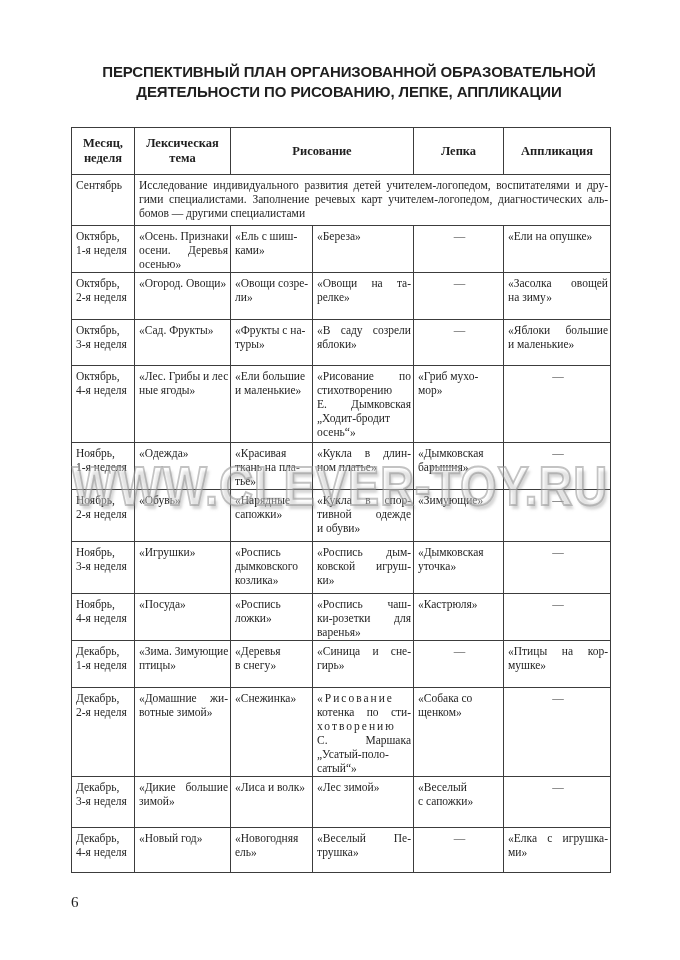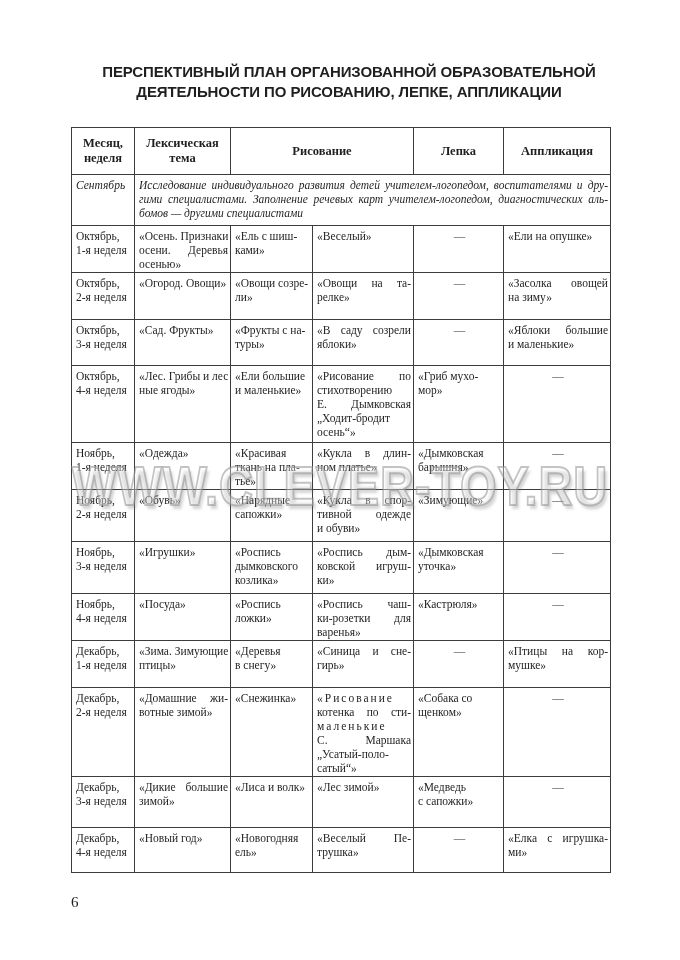--- a/index.html
+++ b/index.html
@@ -99,21 +99,21 @@
         <th>Месяц,
 неделя</th>
         <th>Лексическая
 тема</th>
         <th colspan="2">Рисование</th>
         <th>Лепка</th>
         <th>Аппликация</th>
       </tr>
     </thead>
     <tbody id="plan-tbody">
-        <tr style="height: 51px; font-style: italic;">
+        <tr style="height: 51px;">
           <td>
             <div>Сентябрь</div>
           </td>
           <td colspan="5">
             <div class="jline">Исследование индивидуального развития детей учителем-логопедом, воспитателями и дру-</div>
             <div class="jline">гими специалистами. Заполнение речевых карт учителем-логопедом, диагностических аль-</div>
             <div>бомов — другими специалистами</div>
           </td>
         </tr>
         <tr style="height: 47px;">
@@ -124,21 +124,21 @@
           <td>
             <div class="jline">«Осень. Признаки</div>
             <div class="jline">осени. Деревья</div>
             <div>осенью»</div>
           </td>
           <td>
             <div>«Ель с шиш-</div>
             <div>ками»</div>
           </td>
           <td>
-            <div>«Веселый»</div>
+            <div>«Береза»</div>
           </td>
           <td class="dash">
             <div>—</div>
           </td>
           <td>
             <div>«Ели на опушке»</div>
           </td>
         </tr>
         <tr style="height: 47px;">
           <td>
@@ -348,21 +348,21 @@
           <td>
             <div class="jline">«Домашние жи-</div>
             <div>вотные зимой»</div>
           </td>
           <td>
             <div>«Снежинка»</div>
           </td>
           <td>
             <div class="jline spread">«Рисование</div>
             <div class="jline">котенка по сти-</div>
-            <div class="jline spread">маленькие</div>
+            <div class="jline spread">хотворению</div>
             <div class="jline">С. Маршака</div>
             <div class="jline">„Усатый-поло-</div>
             <div>сатый“»</div>
           </td>
           <td>
             <div>«Собака со</div>
             <div>щенком»</div>
           </td>
           <td class="dash">
             <div>—</div>
@@ -377,21 +377,21 @@
             <div class="jline">«Дикие большие</div>
             <div>зимой»</div>
           </td>
           <td>
             <div>«Лиса и волк»</div>
           </td>
           <td>
             <div>«Лес зимой»</div>
           </td>
           <td>
-            <div>«Медведь</div>
+            <div>«Веселый</div>
             <div>с сапожки»</div>
           </td>
           <td class="dash">
             <div>—</div>
           </td>
         </tr>
         <tr style="height: 45px;">
           <td>
             <div>Декабрь,</div>
             <div>4-я неделя</div>

